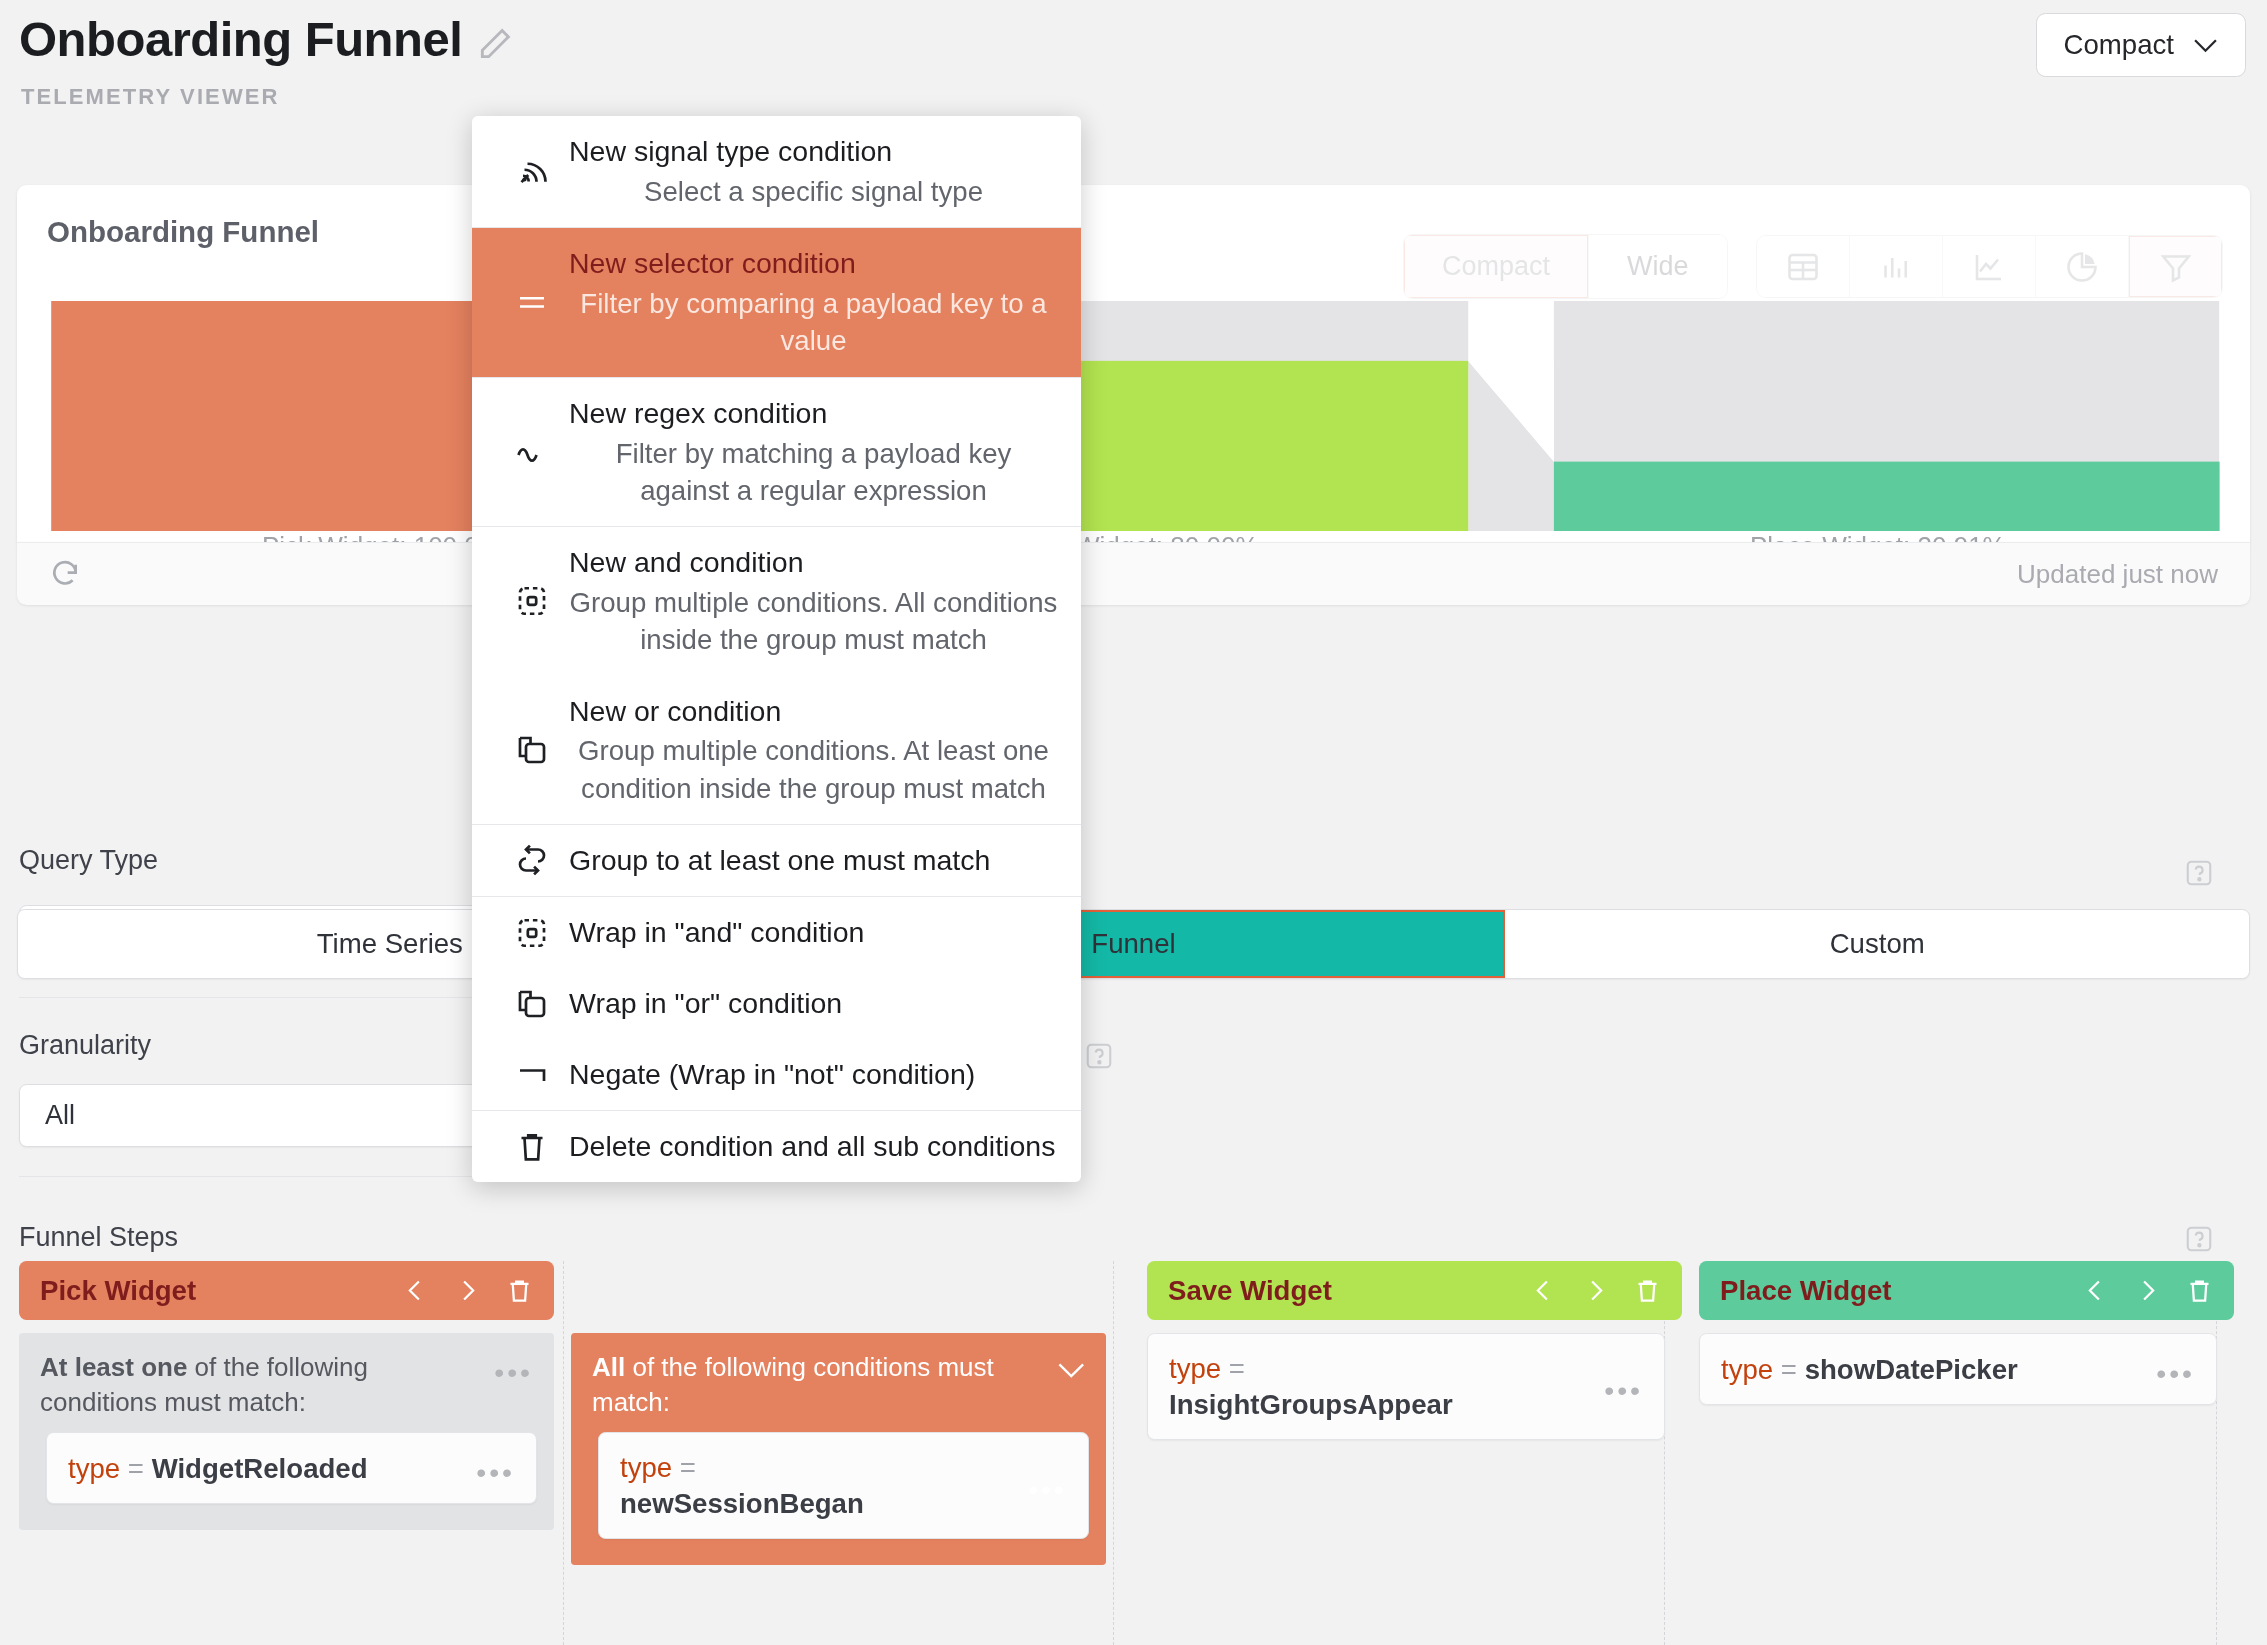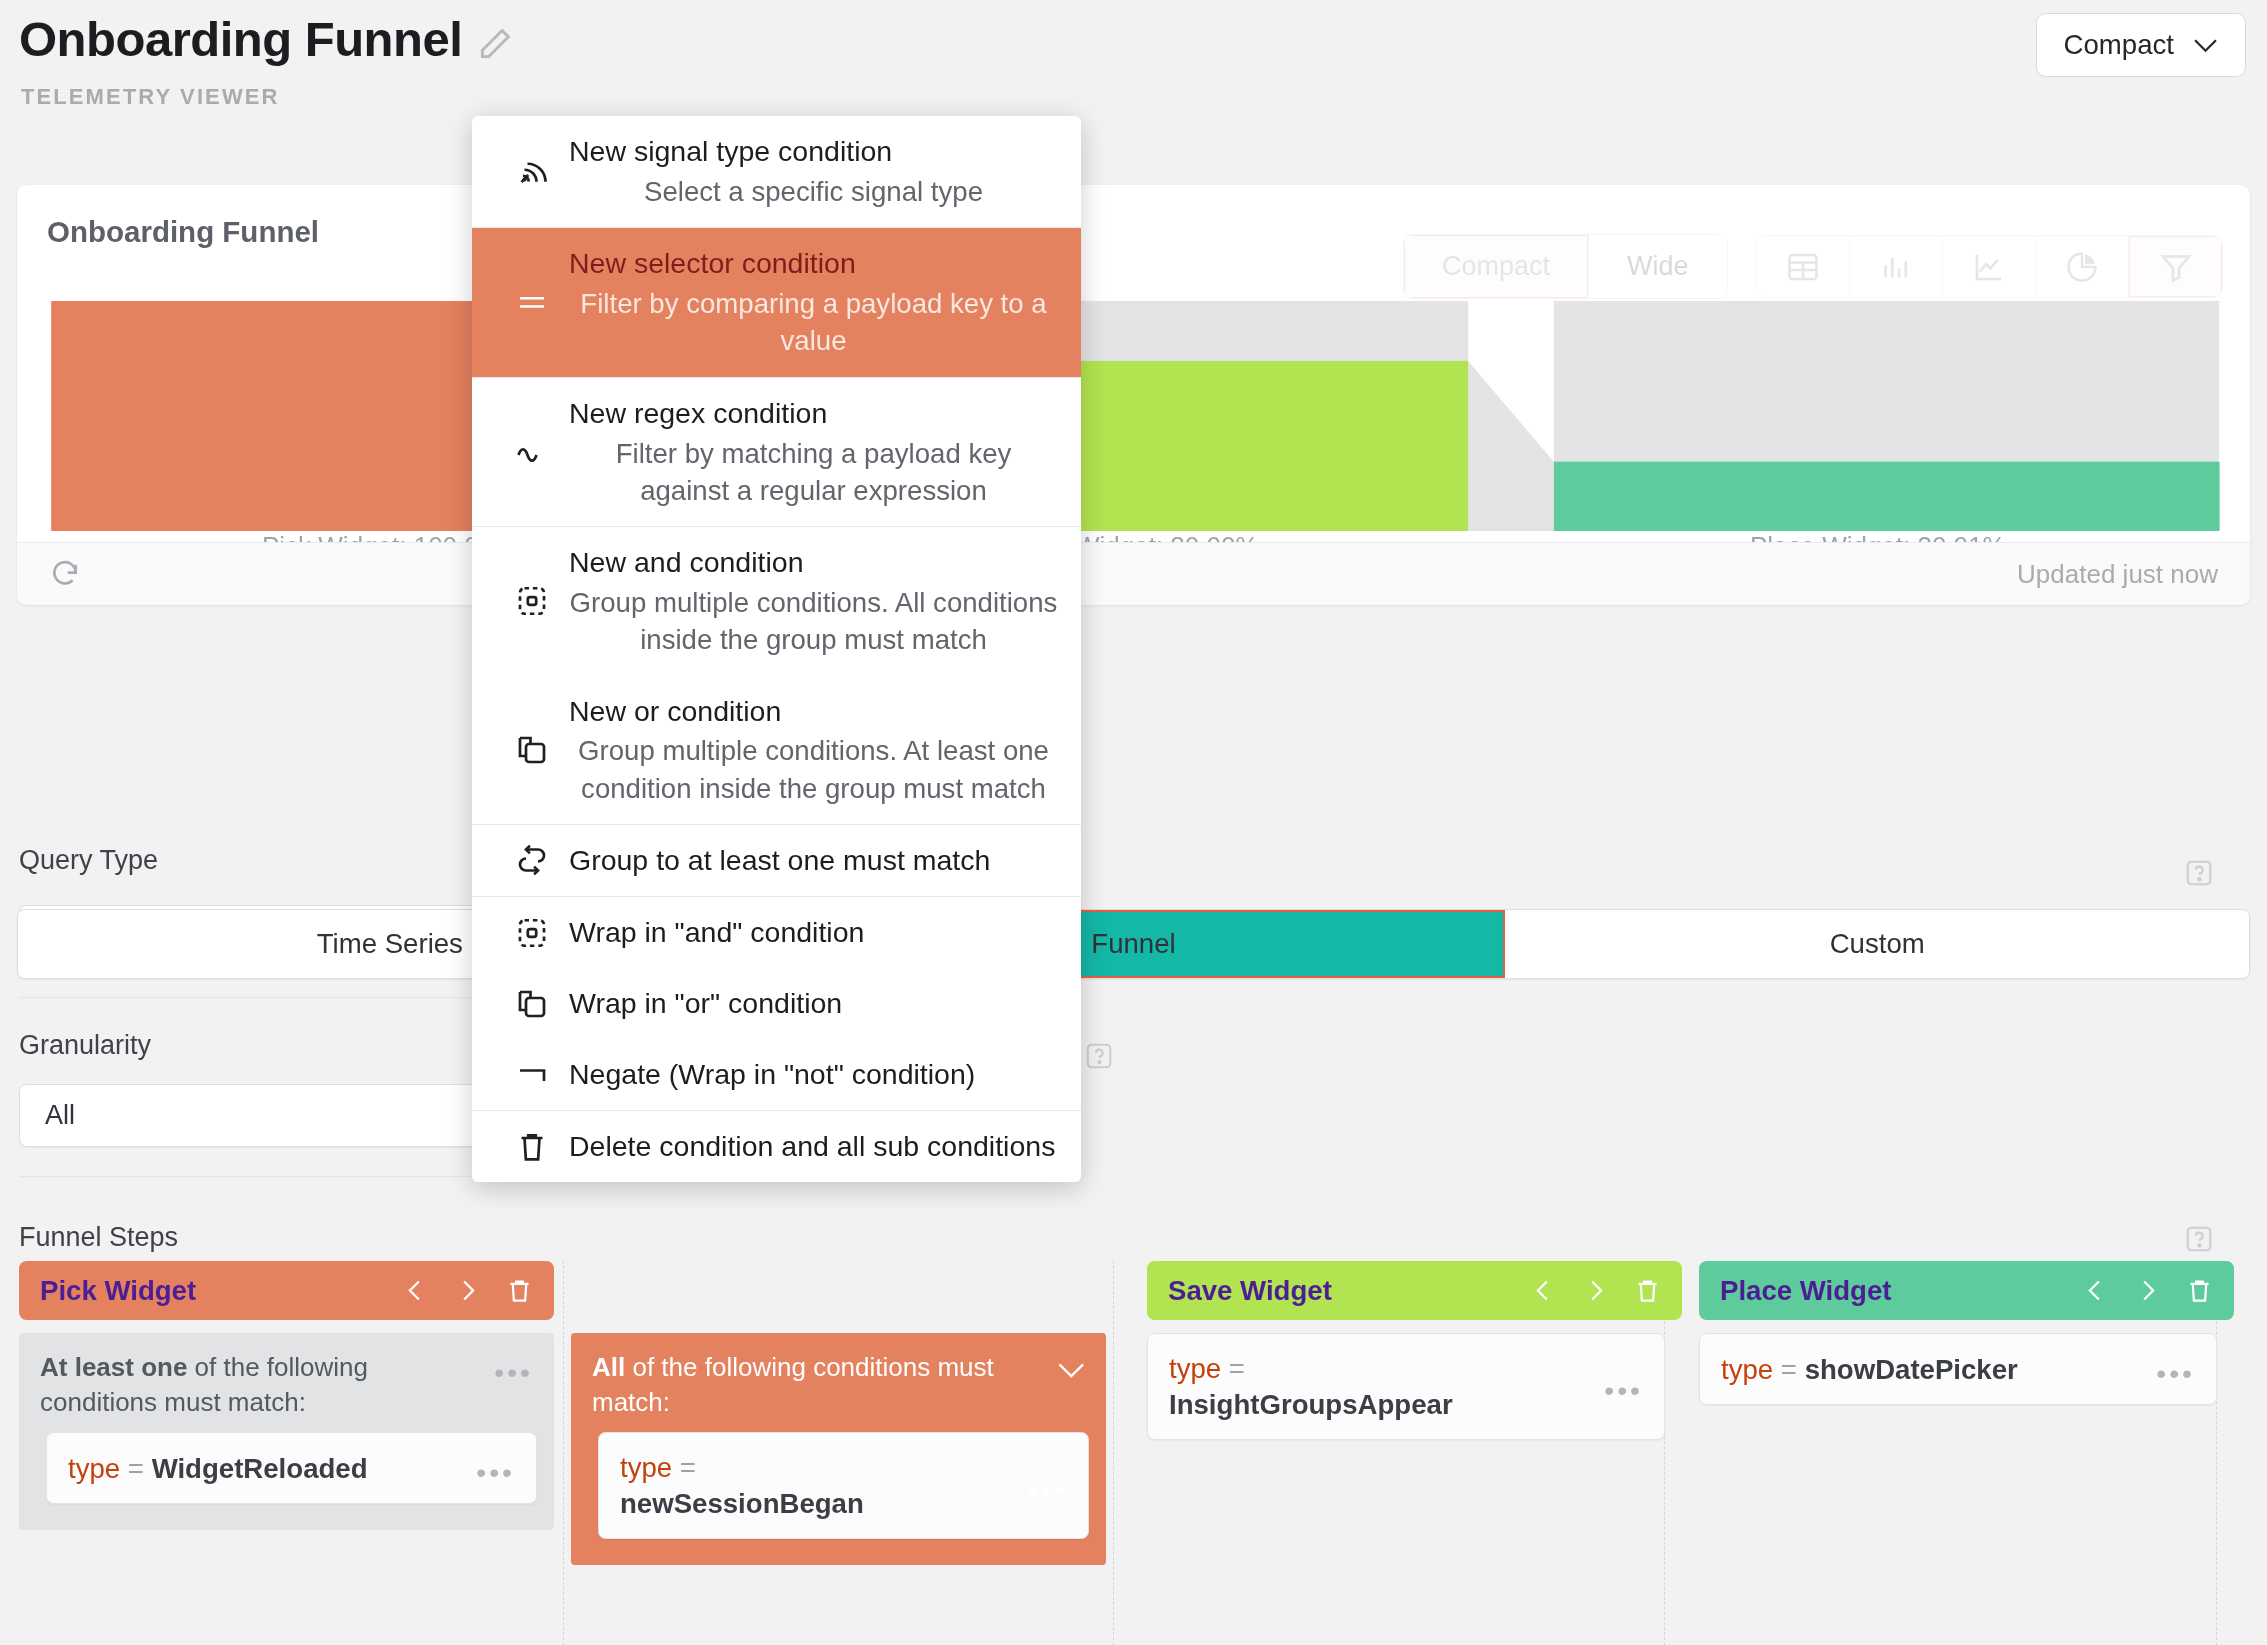--- a/index.html
+++ b/index.html
@@ -79,21 +79,21 @@
               font-size: 27.6px; color: #2f3238; cursor: pointer; }
   .tab-cell.active { background: #14b8a6; box-shadow: inset 0 0 0 1.9px #e2603a; color: #2f3238; }
 
   .help-icon { position: absolute; width: 30px; height: 30px; color: #ccced2; }
 
   
   .steps-title { position: absolute; left: 19px; top: 1222px; font-size: 27px; color: #3f424a; }
   .step-col { position: absolute; top: 1261px; width: 535px; }
   .step-head {
     height: 59px; border-radius: 7.6px; display: flex; align-items: center;
-    padding: 0 21px; color: #4c1d95; font-size: 27.6px; font-weight: bold; gap: 0;
+    padding: 0 21px; color: #7f1d1d; font-size: 27.6px; font-weight: bold; gap: 0;
   }
   .step-head .name { flex: 1; }
   .step-head .ctl { display: flex; gap: 25px; align-items: center; }
   .step-head .ctl svg { width: 27px; height: 27px; cursor: pointer; }
   .cond-group {
     margin-top: 13.3px; background: #e2e3e5; border-radius: 3.8px; padding: 0 0 26px 0;
   }
   .cond-group.accent { background: #e4815f; }
   .cond-group-head {
     display: flex; align-items: flex-start; padding: 17px 21px 13.3px 21px; gap: 9.5px;

